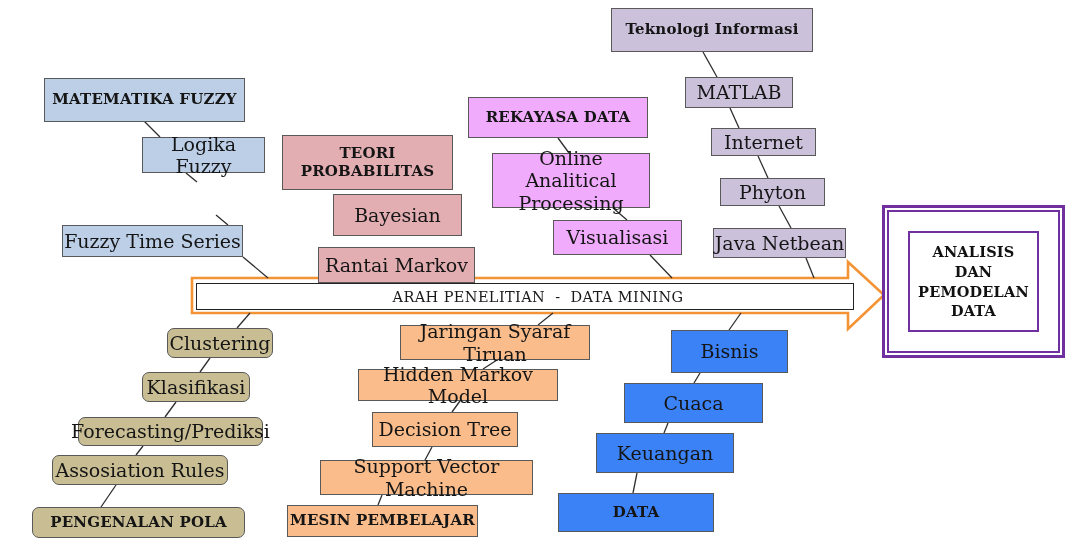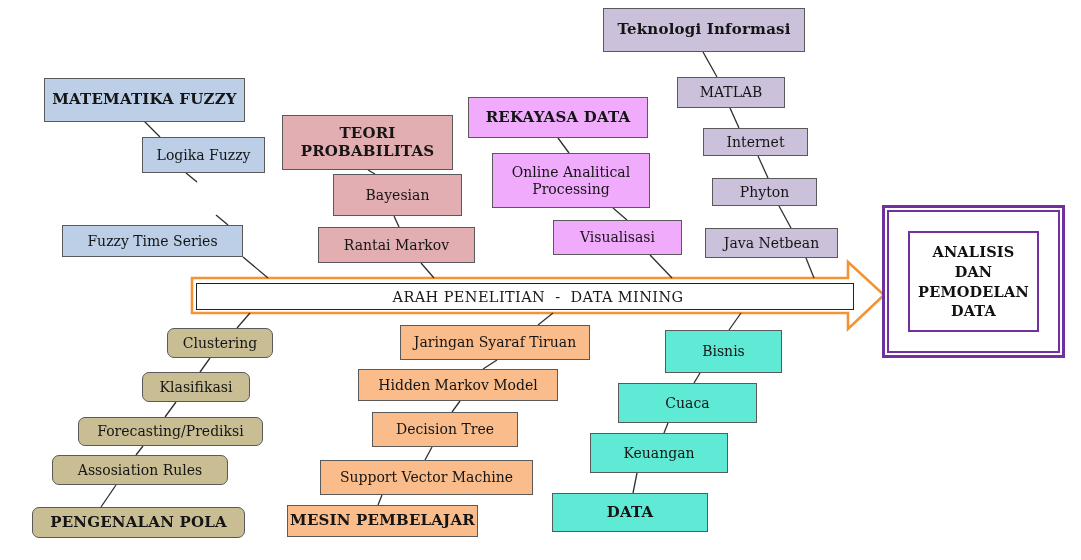--- a/index.html
+++ b/index.html
@@ -11,33 +11,33 @@
     overflow:hidden;
   }
   #wires{position:absolute;left:0;top:0;z-index:0;}
   .node{
     position:absolute;
     display:flex;align-items:center;justify-content:center;
     text-align:center;
     box-sizing:border-box;
     border:1px solid #595959;
     color:#151515;
-    font-size:14px;
+    font-size:19px;
     line-height:1.18;
     white-space:pre-line;
     z-index:2;
   }
   .hdr{font-weight:bold;font-size:15px;letter-spacing:.2px;}
   .blue{background:#bccfe7;}
-  .pink{background:#e2aeb2;}
+  .pink{background:#e2aeb2;margin-top:20px;}
   .cyan{background:#f0abfc;}
-  .lav{background:#ccc1db;}
+  .lav{background:#ccc1db;margin-left:8px;}
   .olive{background:#c8bd93;border-radius:7px;}
   .orange{background:#fabc8a;}
-  .green{background:#5eead4;}
+  .green{background:#3b82f6;margin-left:6px;}
   .arrow-label{
     position:absolute;left:192px;top:283px;width:692px;height:27px;
     display:flex;align-items:center;justify-content:center;
     font-size:14.5px;color:#1a1a1a;letter-spacing:.4px;
     white-space:pre;z-index:2;
   }
   .result-outer{
     position:absolute;left:882px;top:205px;width:183px;height:153px;
     box-sizing:border-box;border:3px solid #7030a0;padding:2px;
     background:#ffffff;z-index:2;

